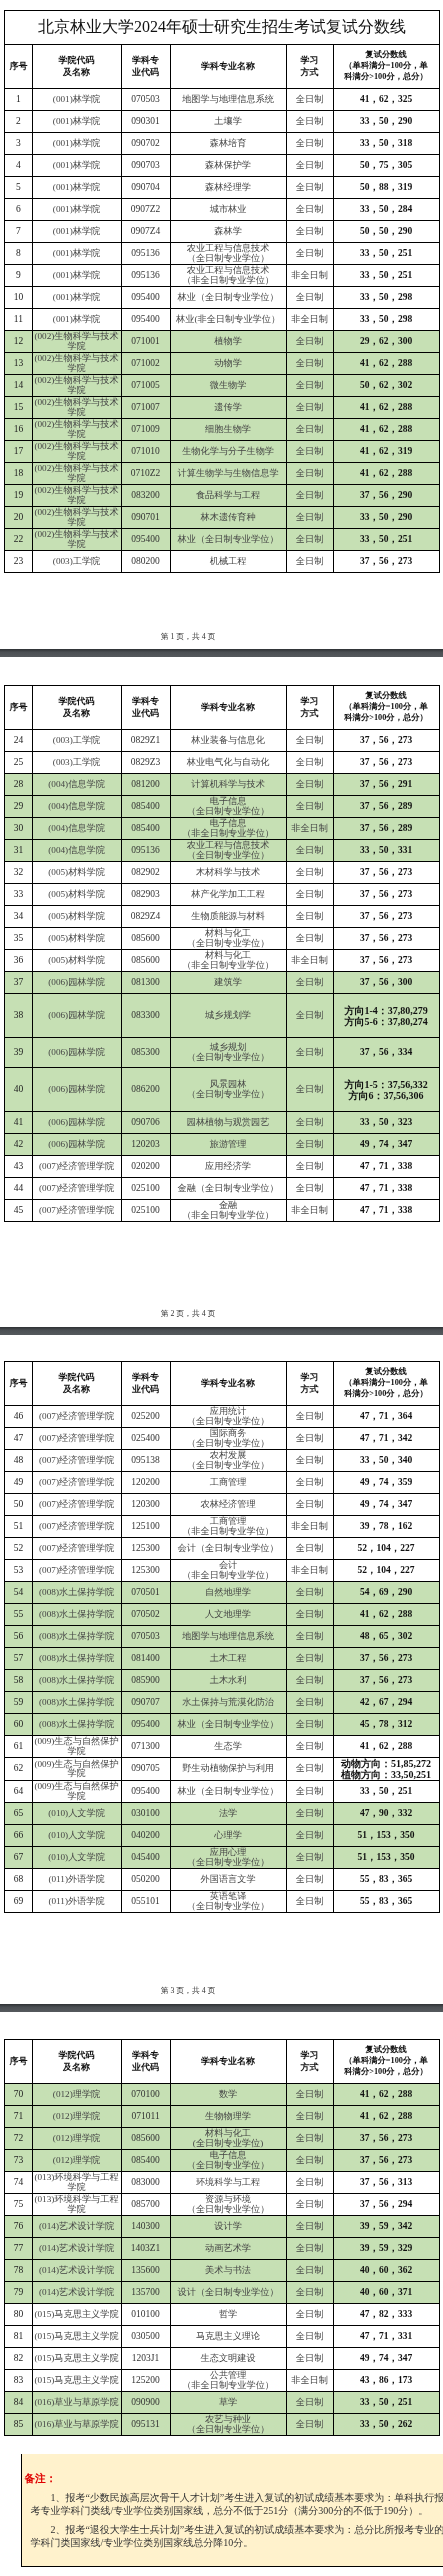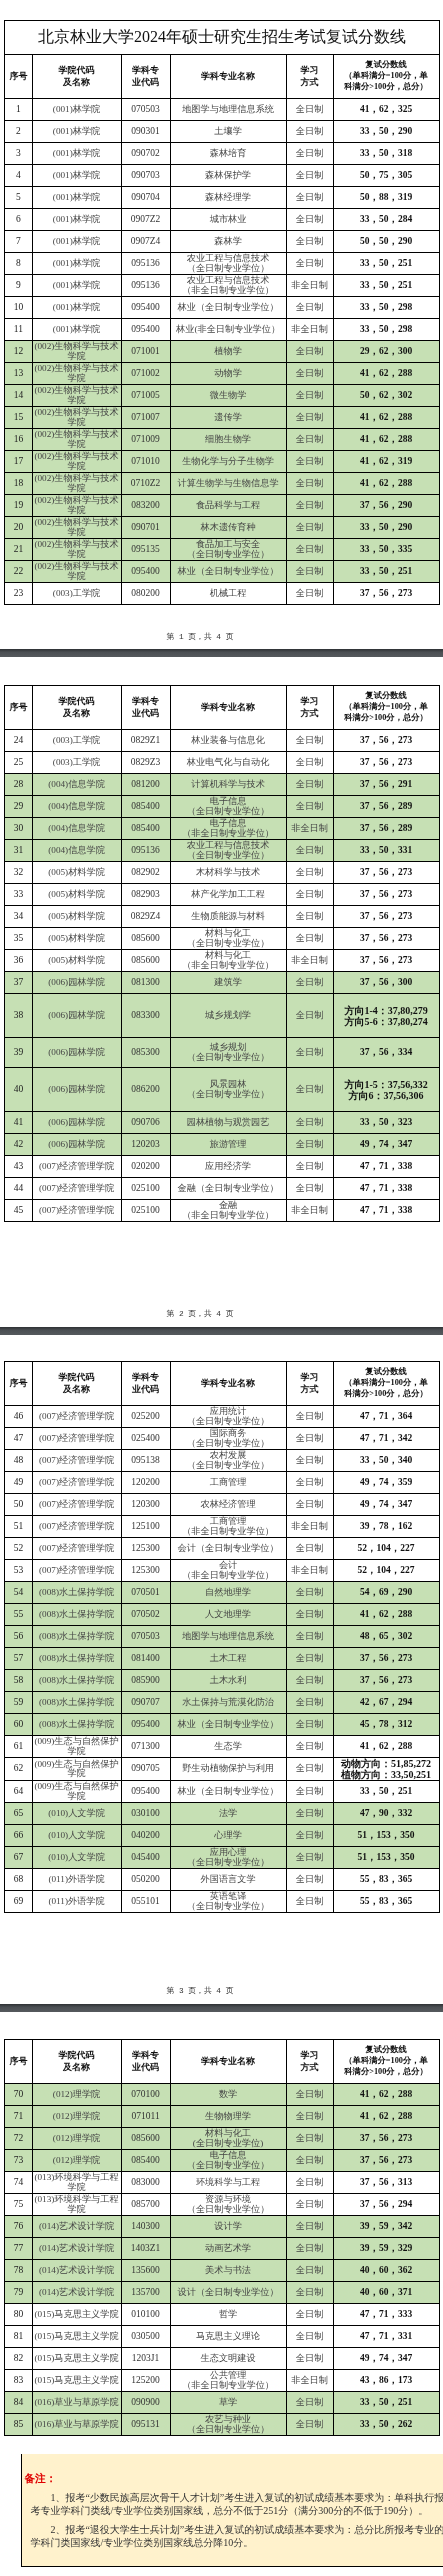--- a/index.html
+++ b/index.html
@@ -13,31 +13,31 @@
   th.h.score { font-size: 8.3px; line-height: 10.7px; margin-top: 12px; }
   td { font-size: 9.2px; line-height: 9.5px; color: #444; height: 21px; }
   td.no { color: #222; font-size: 9.5px; }
   td.code { color: #333; font-size: 9.5px; }
   td.sc { color: #111; font-weight: bold; font-size: 9.5px; }
   td.sc.multi { font-size: 10px; line-height: 11px; }
   td.college { font-size: 9.2px; line-height: 9.5px; }
   tr.g td { background: #c6e0b4; }
   tr.tall td { height: 43px; }
   tr.mid td { height: 29px; }
-  .footer { position: absolute; left: 16px; width: 368px; text-align: center; font-family: Liberation Mono, monospace; font-size: 7.8px; color: #333; }
+  .footer { position: absolute; left: 4px; width: 368px; text-align: center; font-family: Liberation Serif, serif; font-size: 7.8px; color: #333; }
   .bar { position: absolute; left: 0; width: 444px; height: 8.3px; background: linear-gradient(#2e3134, #4b4f53 40%, #55595d); }
   .notes { position: absolute; left: 21px; width: 435px; border: 1.2px solid #000; border-top: none; background: #fff2cc; box-sizing: border-box; padding: 18px 2.4px 0 2.4px; font-size: 10px; line-height: 13px; color: #333; }
   .notes .nt { color: #e00000; font-weight: bold; font-size: 10.7px; display: block; }
   .notes p { margin: 6px; text-indent: 2em; }
 </style>
 </head>
 <body>
 
 <div class="page" style="top:0;">
-  <table class="grid" style="top:20px;">
+  <table class="grid" style="top:10px;">
     <colgroup>
         <col style="width:27.4px">
         <col style="width:89px">
         <col style="width:49px">
         <col style="width:116px">
         <col style="width:47px">
         <col style="width:106px">
       </colgroup>
     <tbody>
         <tr>
@@ -207,28 +207,20 @@
           <td class="mode">全日制</td>
           <td class="sc">37，56，290</td>
         </tr>
         <tr class="g">
           <td class="no">20</td>
           <td class="college">(002)生物科学与技术学院</td>
           <td class="code">090701</td>
           <td class="major">林木遗传育种</td>
           <td class="mode">全日制</td>
           <td class="sc">33，50，290</td>
-        </tr>
-        <tr class="g">
-          <td class="no">21</td>
-          <td class="college">(002)生物科学与技术学院</td>
-          <td class="code">095135</td>
-          <td class="major">食品加工与安全<br>（全日制专业学位）</td>
-          <td class="mode">全日制</td>
-          <td class="sc">33，50，335</td>
         </tr>
         <tr class="g">
           <td class="no">22</td>
           <td class="college">(002)生物科学与技术学院</td>
           <td class="code">095400</td>
           <td class="major">林业（全日制专业学位）</td>
           <td class="mode">全日制</td>
           <td class="sc">33，50，251</td>
         </tr>
         <tr>
@@ -743,21 +735,21 @@
           <td class="major">设计（全日制专业学位）</td>
           <td class="mode">全日制</td>
           <td class="sc">40，60，371</td>
         </tr>
         <tr>
           <td class="no">80</td>
           <td class="college">(015)马克思主义学院</td>
           <td class="code">010100</td>
           <td class="major">哲学</td>
           <td class="mode">全日制</td>
-          <td class="sc">47，71，333</td>
+          <td class="sc">47，82，333</td>
         </tr>
         <tr>
           <td class="no">81</td>
           <td class="college">(015)马克思主义学院</td>
           <td class="code">030500</td>
           <td class="major">马克思主义理论</td>
           <td class="mode">全日制</td>
           <td class="sc">47，71，331</td>
         </tr>
         <tr>

